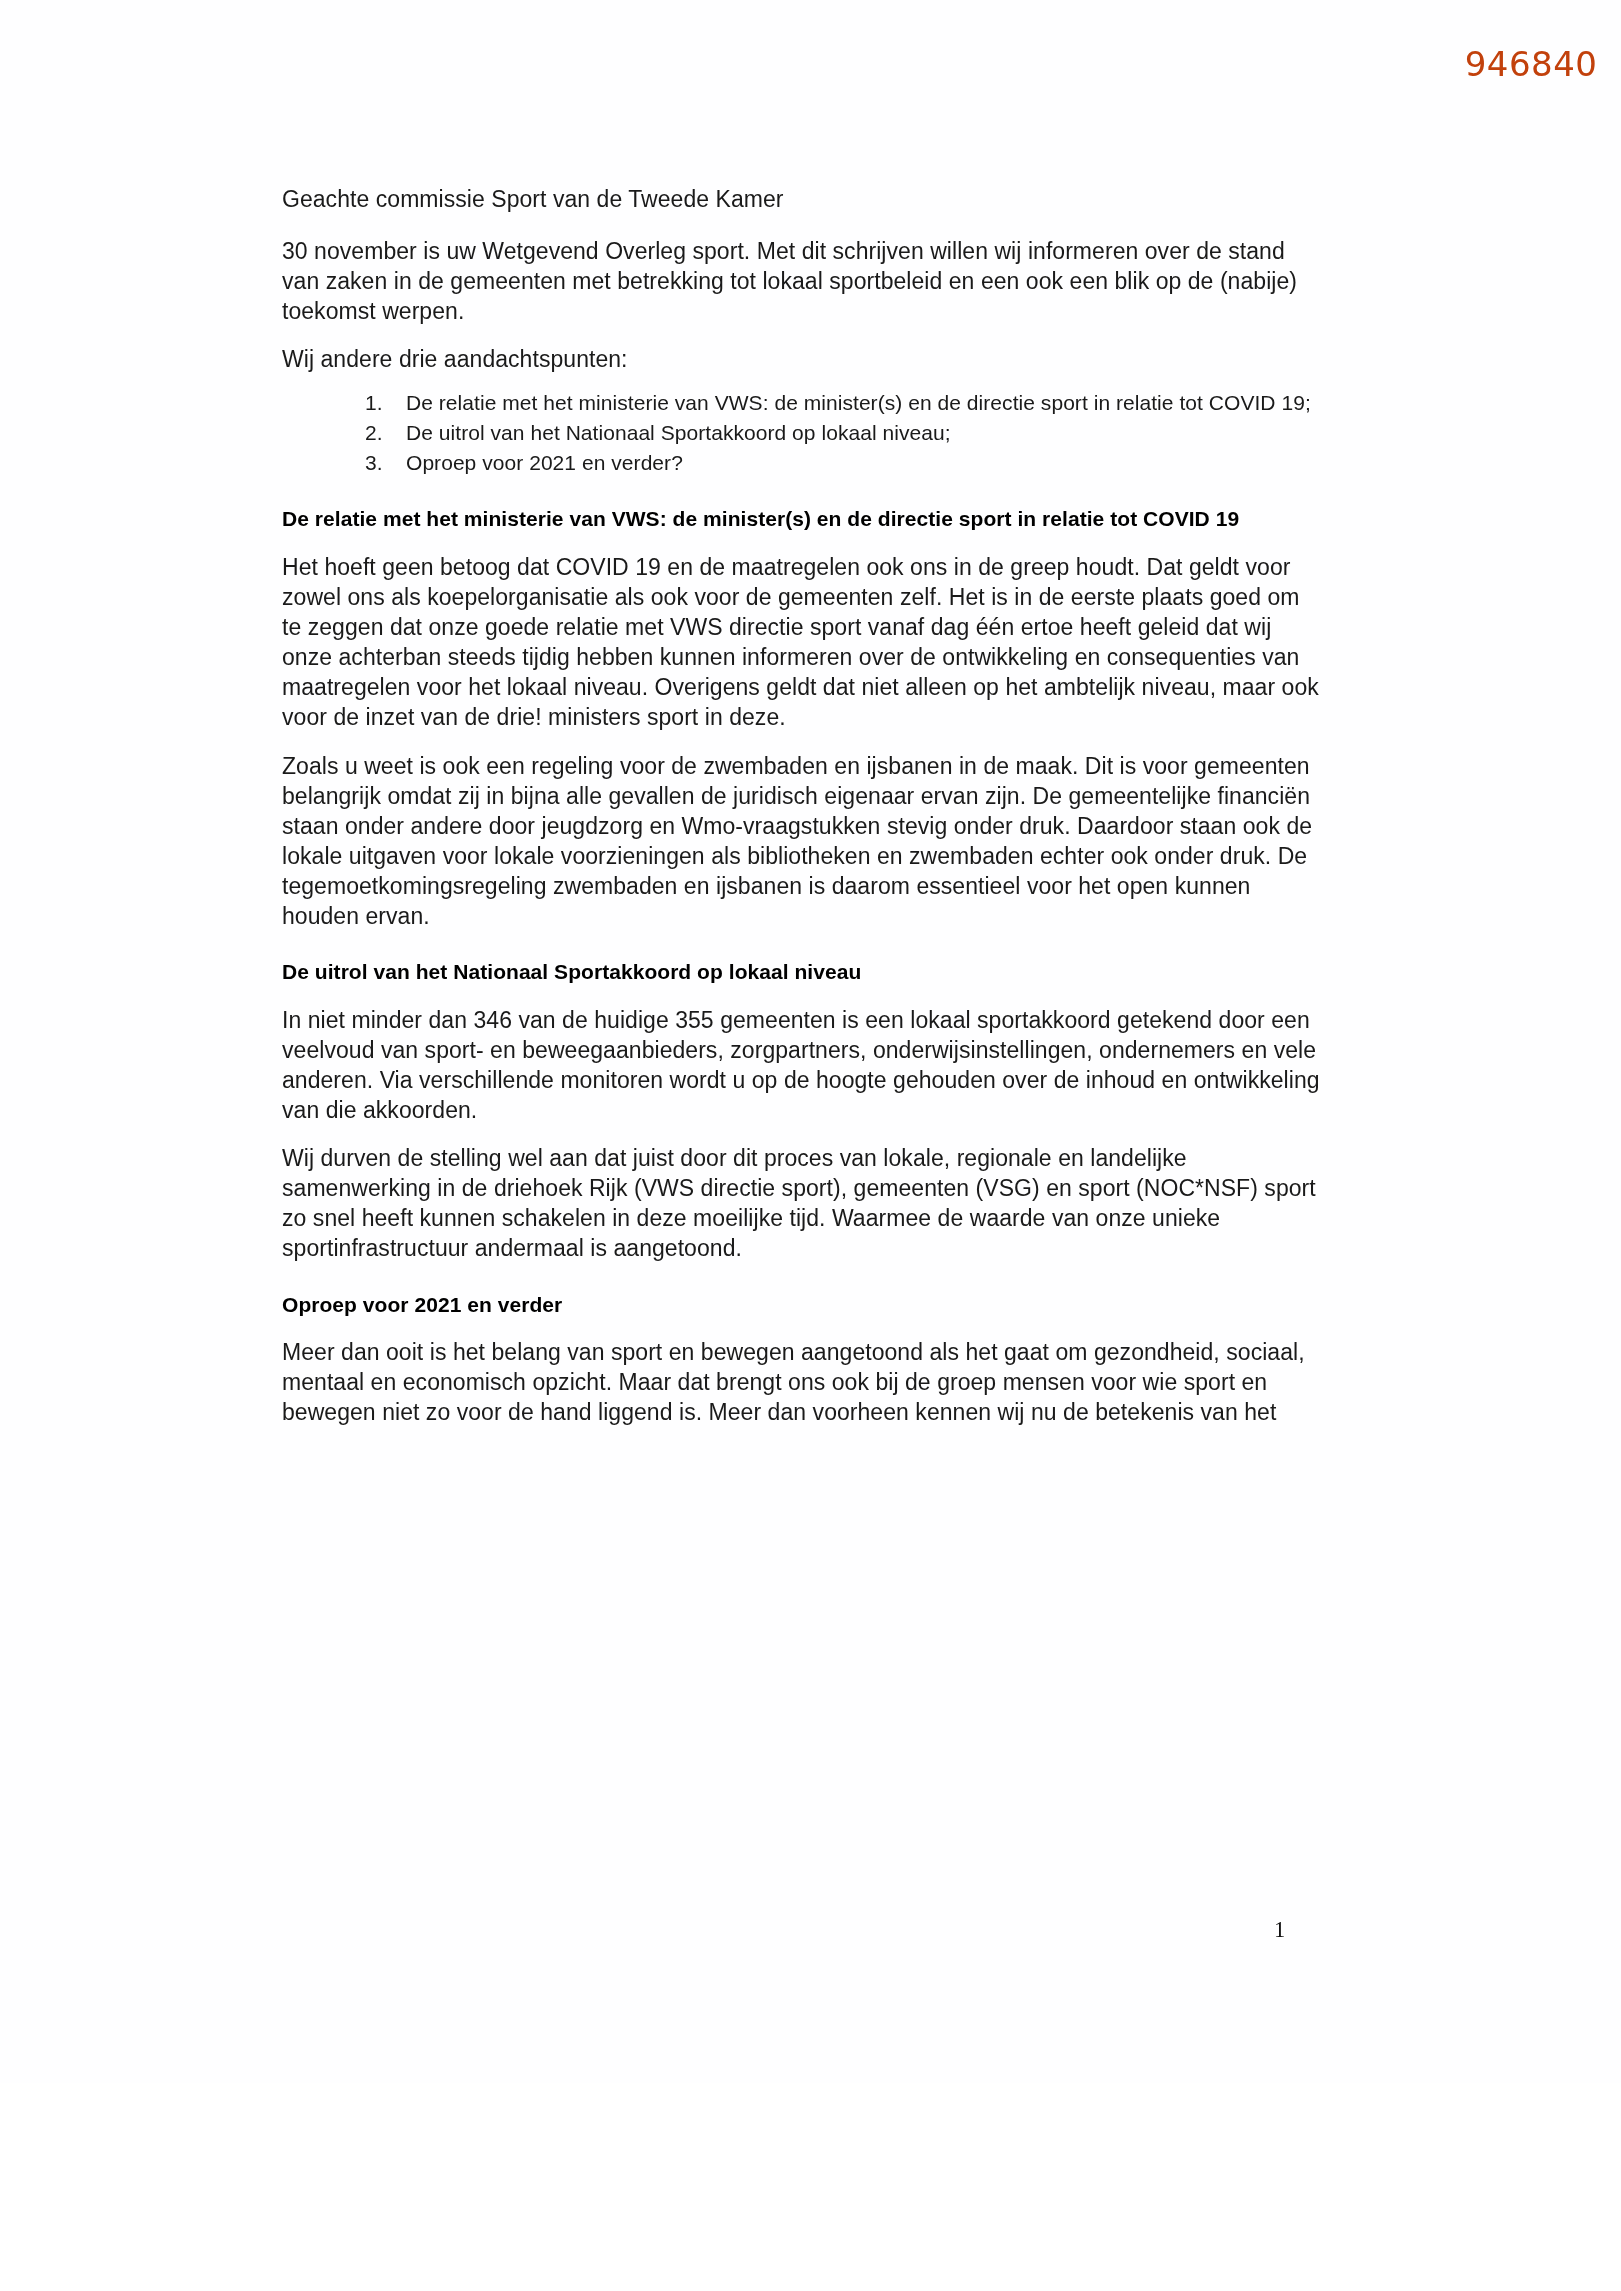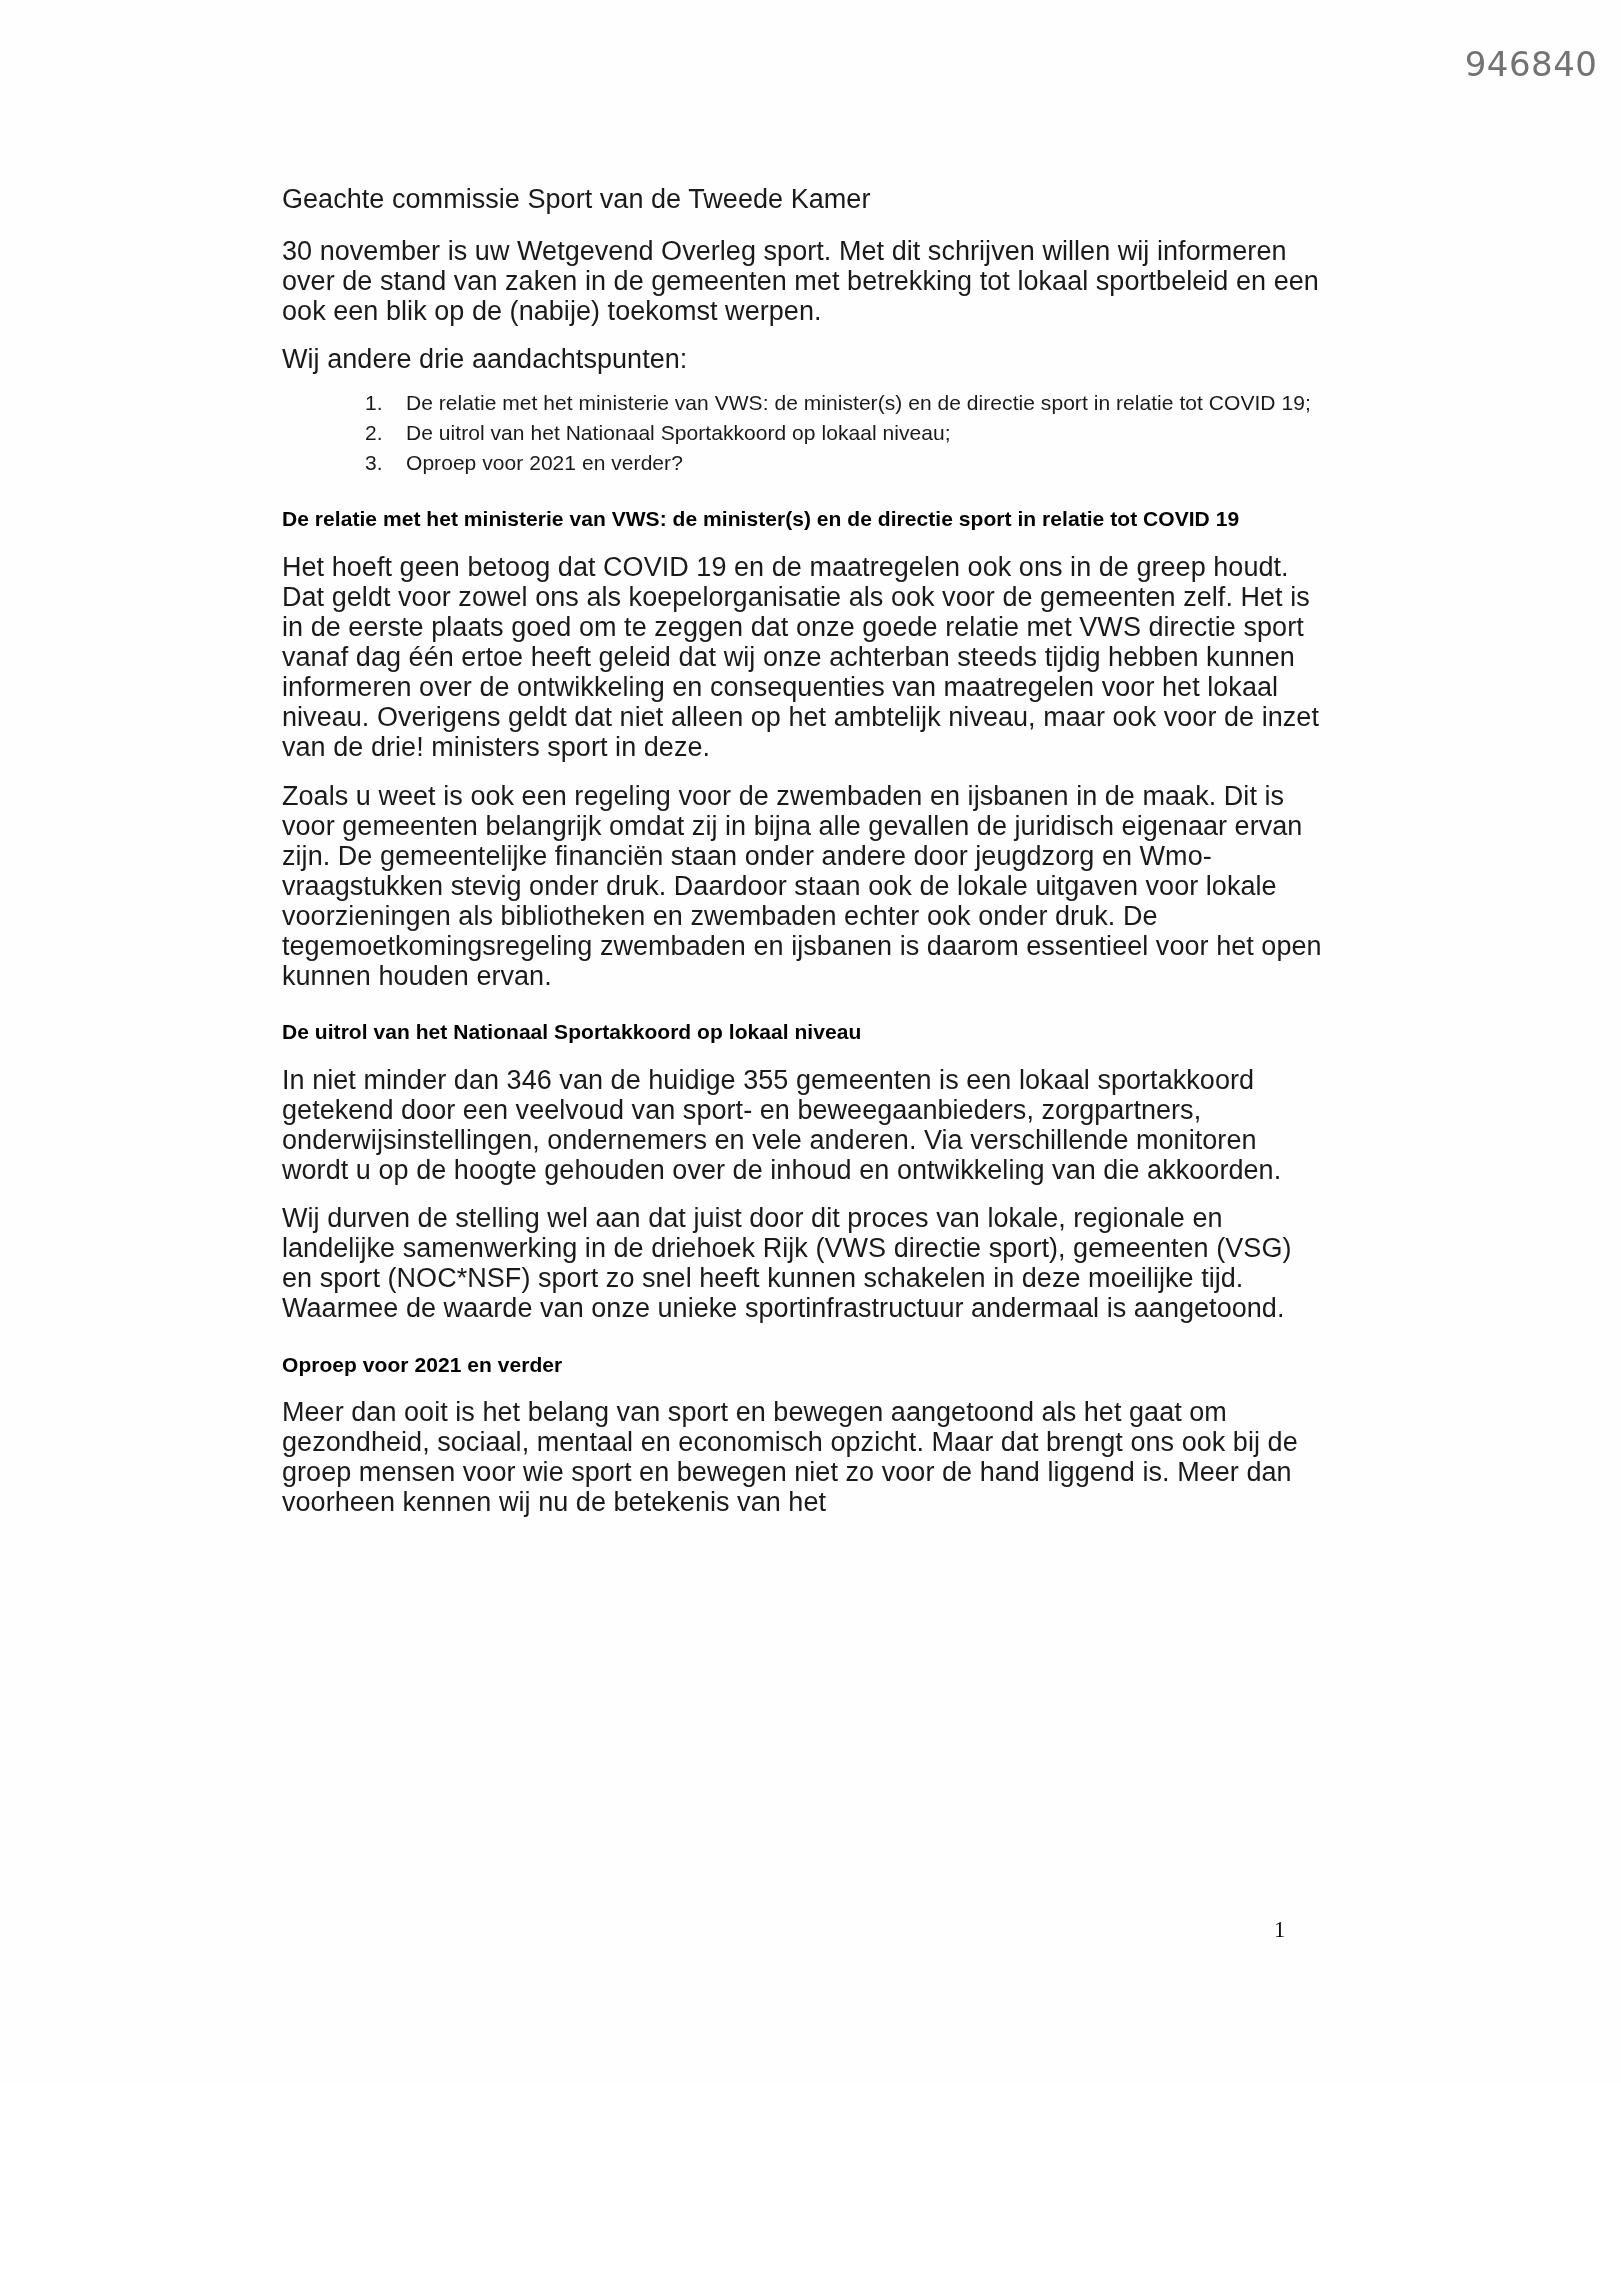--- a/index.html
+++ b/index.html
@@ -28,35 +28,35 @@
 
   
   .doc-number {
     position: absolute;
     right: 23.5px;
     top: 44px;
     font-family: "DejaVu Sans", sans-serif;
     font-size: 34px;
     font-weight: 400;
     letter-spacing: 0.5px;
-    color: #737373;
+    color: #c2410c;
     text-align: right;
     white-space: nowrap;
   }
 
   
   .text-column {
     position: absolute;
     left: 282px;
     top: 184px;
     width: 1043px;
   }
 
   .para {
-    font-size: 27px;
+    font-size: 23px;
     line-height: 30px;
     color: #1a1a1a;
     margin: 0 0 18.6px 0;
     text-align: left;
     font-weight: 400;
     letter-spacing: 0.05px;
   }
 
   .para.salutation {
     margin-bottom: 21.6px;

